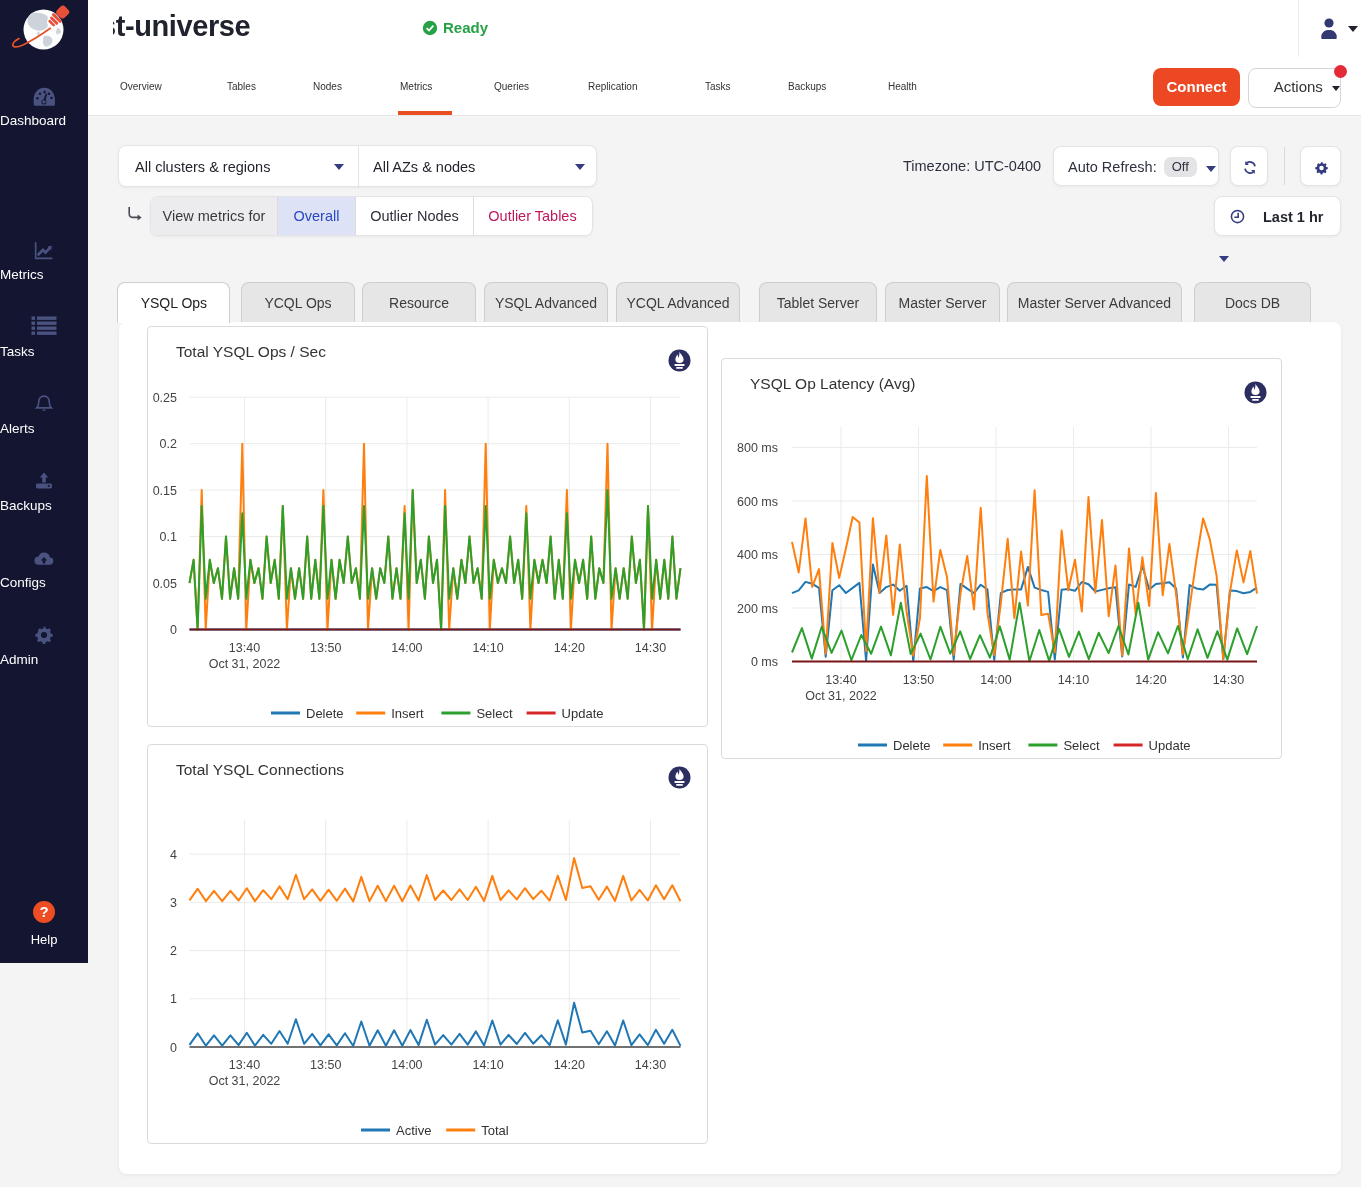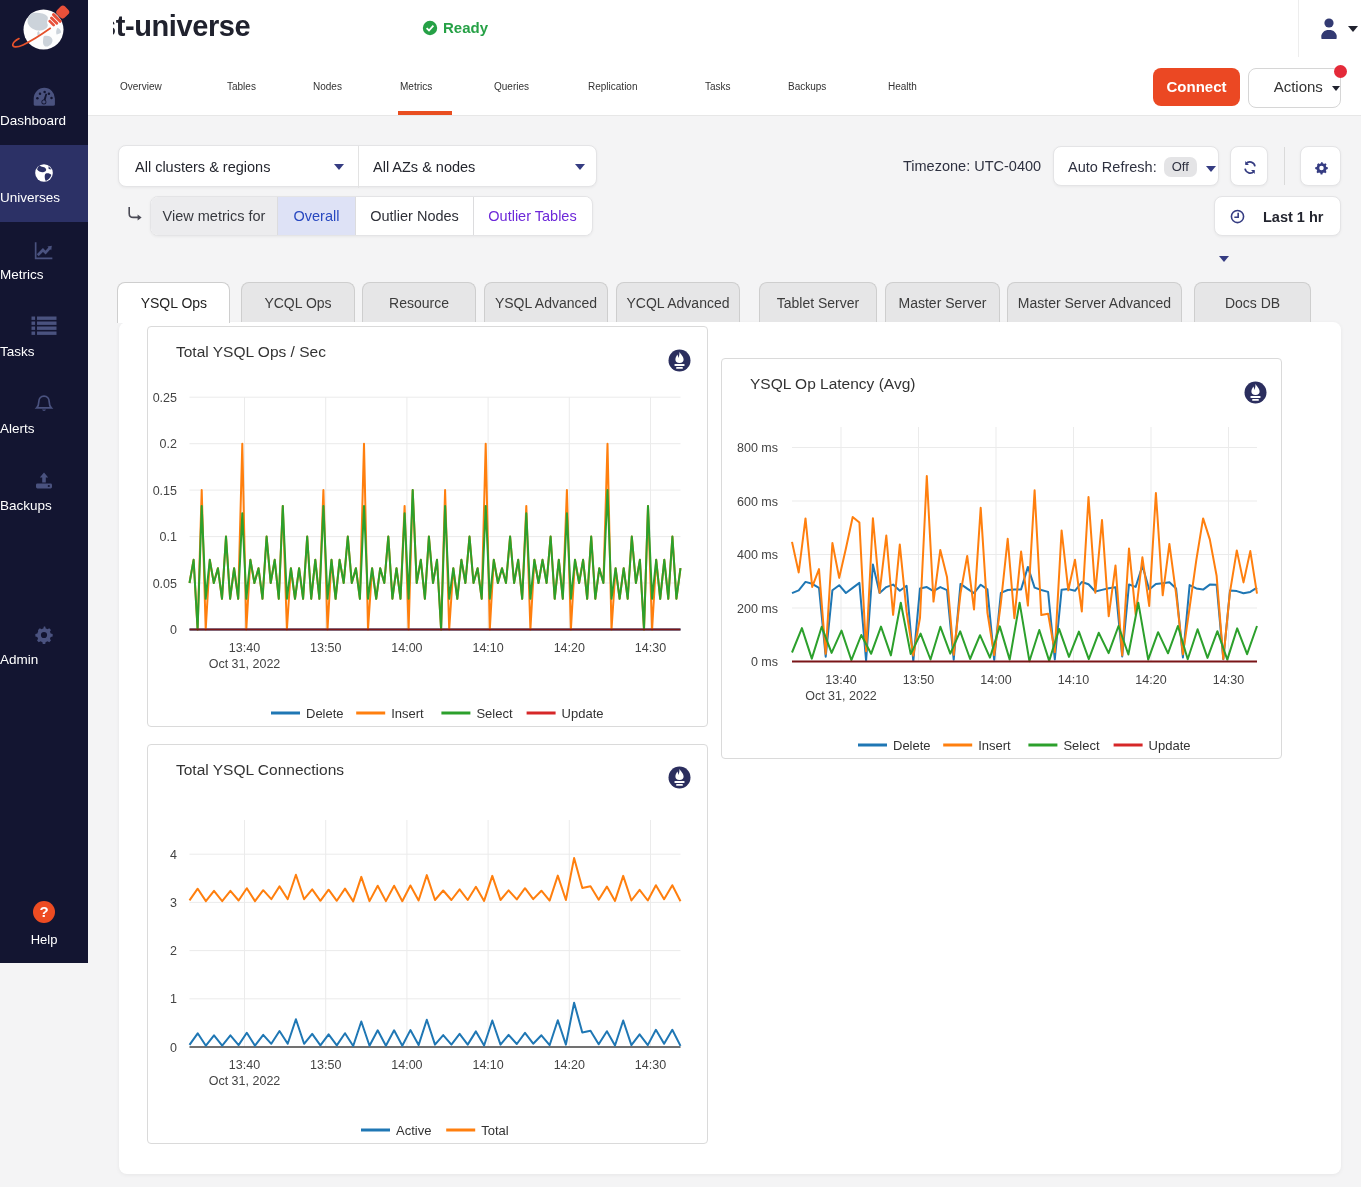--- a/index.html
+++ b/index.html
@@ -81,29 +81,20 @@
         <circle cx="8.5" cy="8.7" r="1.25" fill="#131531"></circle>
         <circle cx="13.1" cy="7.0" r="1.25" fill="#131531"></circle>
         <circle cx="17.4" cy="8.8" r="1.25" fill="#131531"></circle>
         <circle cx="20.0" cy="13.0" r="1.25" fill="#131531"></circle>
 <path d="M11.6 16.2 L14.1 8.6 L15.6 9.1 L13.6 16.9 Z" fill="#131531"></path>
 <circle cx="12.4" cy="16.9" r="2.5" fill="#131531"></circle>
         <circle cx="12.4" cy="16.9" r="1.7" fill="#4a527f"></circle>
       </svg>
       <div class="lab">Dashboard</div>
     </div>
-<div class="sb-item sb-active" style="top:145px;">
-      <svg width="22" height="22" viewBox="0 0 22 22">
-        <circle cx="11" cy="11" r="8.8" fill="#fff"></circle>
-<path d="M6.4 3.6 C8.6 5.3 11.9 4.9 12.9 6.7 C13.9 8.4 12.2 10.0 10.1 10.2 C7.9 10.4 5.1 9.2 4.0 7.2 C4.7 5.8 5.4 4.5 6.4 3.6 Z" fill="#2c3166"></path>
-<path d="M12.9 11.5 C14.6 10.9 17.4 11.6 18.4 13.1 C17.4 15.8 15.1 18.3 12.9 19.0 C11.5 17.1 11.1 12.3 12.9 11.5 Z" fill="#2c3166"></path>
-<path d="M15.4 4.2 C16.6 5.0 17.7 6.2 18.3 7.5 L15.7 7.0 Z" fill="#2c3166"></path>
-</svg>
-      <div class="lab">Universes</div>
-    </div>
 <div class="sb-item" style="top:222px;">
       <svg width="24" height="23" viewBox="0 0 23 22">
         <path d="M3.5 3 L3.5 18.5 L19.5 18.5" stroke="#4a527f" stroke-width="1.6" fill="none"></path>
 <path d="M5.5 15.5 L10.5 10.5 L13 13 L17.5 8" stroke="#4a527f" stroke-width="2.6" fill="none"></path>
 <path d="M14.8 7.2 L19 6.5 L18.4 10.8 Z" fill="#4a527f"></path>
       </svg>
       <div class="lab">Metrics</div>
     </div>
 <div class="sb-item" style="top:299px;">
       <svg width="26" height="20" viewBox="0 0 26 20">
@@ -125,20 +116,27 @@
       </svg>
       <div class="lab">Alerts</div>
     </div>
 <div class="sb-item" style="top:453px;">
       <svg width="22" height="22" viewBox="0 0 22 22">
         <path d="M11 2.5 L15.2 7.5 L12.8 7.5 L12.8 12.5 L9.2 12.5 L9.2 7.5 L6.8 7.5 Z" fill="#4a527f"></path>
 <rect x="3" y="13.5" width="16" height="5" rx="1.4" fill="#4a527f"></rect>
         <circle cx="15.8" cy="16" r="1.1" fill="#131531"></circle>
       </svg>
       <div class="lab">Backups</div>
+    </div>
+<div class="sb-item" style="top:530px;">
+      <svg width="23" height="21" viewBox="0 0 22 21">
+        <path d="M5.6 17.8 A4.1 4.1 0 0 1 5.6 9.6 A5.8 5.8 0 0 1 16.9 10.4 A3.7 3.7 0 0 1 16.4 17.8 Z" fill="#4a527f"></path>
+<path d="M11 10 L14.2 13.6 L12.3 13.6 L12.3 16.6 L9.7 16.6 L9.7 13.6 L7.8 13.6 Z" fill="#131531"></path>
+</svg>
+      <div class="lab">Configs</div>
     </div>
 <div class="sb-item" style="top:607px;">
       <svg width="22" height="22" viewBox="0 0 22 22">
         <path d="M11 2.6 l1.2 0 l0.5 2 a6.6 6.6 0 0 1 1.8 0.75 l1.75-1.05 l1.7 1.7 l-1.05 1.75 a6.6 6.6 0 0 1 0.75 1.8 l2 0.5 l0 2.4 l-2 0.5 a6.6 6.6 0 0 1 -0.75 1.8 l1.05 1.75 l-1.7 1.7 l-1.75-1.05 a6.6 6.6 0 0 1 -1.8 0.75 l-0.5 2 l-2.4 0 l-0.5-2 a6.6 6.6 0 0 1 -1.8-0.75 l-1.75 1.05 l-1.7-1.7 l1.05-1.75 a6.6 6.6 0 0 1 -0.75-1.8 l-2-0.5 l0-2.4 l2-0.5 a6.6 6.6 0 0 1 0.75-1.8 L5.1 6 l1.7-1.7 l1.75 1.05 a6.6 6.6 0 0 1 1.8-0.75 l0.5-2 Z M11 7.9 a3.1 3.1 0 1 0 0 6.2 a3.1 3.1 0 1 0 0-6.2 Z" fill="#4a527f" fill-rule="evenodd"></path>
       </svg>
       <div class="lab">Admin</div>
     </div>
 
   <div style="position:absolute;top:901px;width:88px;text-align:center;">
     <div style="margin:0 auto;width:22px;height:22px;border-radius:50%;background:#ee4c22;color:#fff;font-size:15px;font-weight:700;line-height:22px;text-align:center;">?</div>
@@ -202,21 +200,21 @@
     </svg>
   </div>
 <div id="hookarrow"><svg width="16" height="15" viewBox="0 0 16 15">
       <path d="M2.2 0 L2.2 6.4 Q2.2 10.4 6.2 10.4 L11.6 10.4" stroke="#4a4a55" stroke-width="1.6" fill="none"></path>
       <path d="M10.6 7.4 L14.6 10.4 L10.6 13.4 Z" fill="#4a4a55"></path>
     </svg></div>
 <div id="vmgroup" class="box">
   <div class="seg" style="width:126px;background:#ececee;color:#37393f;">View metrics for</div>
   <div class="seg" style="width:79px;background:#dee2f6;color:#2848c0;border-left:1px solid #dcdcde;border-right:1px solid #dcdcde;">Overall</div>
   <div class="seg" style="width:118px;background:#fff;color:#2e3038;border-right:1px solid #dcdcde;">Outlier Nodes</div>
-  <div class="seg" style="width:117px;background:#fff;color:#6d28d9;">Outlier Tables</div>
+  <div class="seg" style="width:117px;background:#fff;color:#be185d;">Outlier Tables</div>
 </div>
 <div id="lastbox" class="box"><svg width="15" height="15" viewBox="0 0 18 18" style="position:absolute;left:14.5px;top:12px;">
       <circle cx="9" cy="9" r="7.3" fill="none" stroke="#353c82" stroke-width="1.9"></circle>
       <path d="M9.8 4.6 L9.8 9.8 L5.2 9.8" stroke="#353c82" stroke-width="1.9" fill="none"></path>
     </svg><span style="margin-left:48px;font-weight:bold;">Last 1 hr</span> <span class="navy-caret" style="margin-left:4px;"></span></div>
 
 <div class="mtab mtab-active" style="left:117.4px;width:113px;">YSQL Ops</div>
 <div class="mtab" style="left:241px;width:114px;">YCQL Ops</div>
 <div class="mtab" style="left:362px;width:114px;">Resource</div>
 <div class="mtab" style="left:484px;width:124px;">YSQL Advanced</div>

